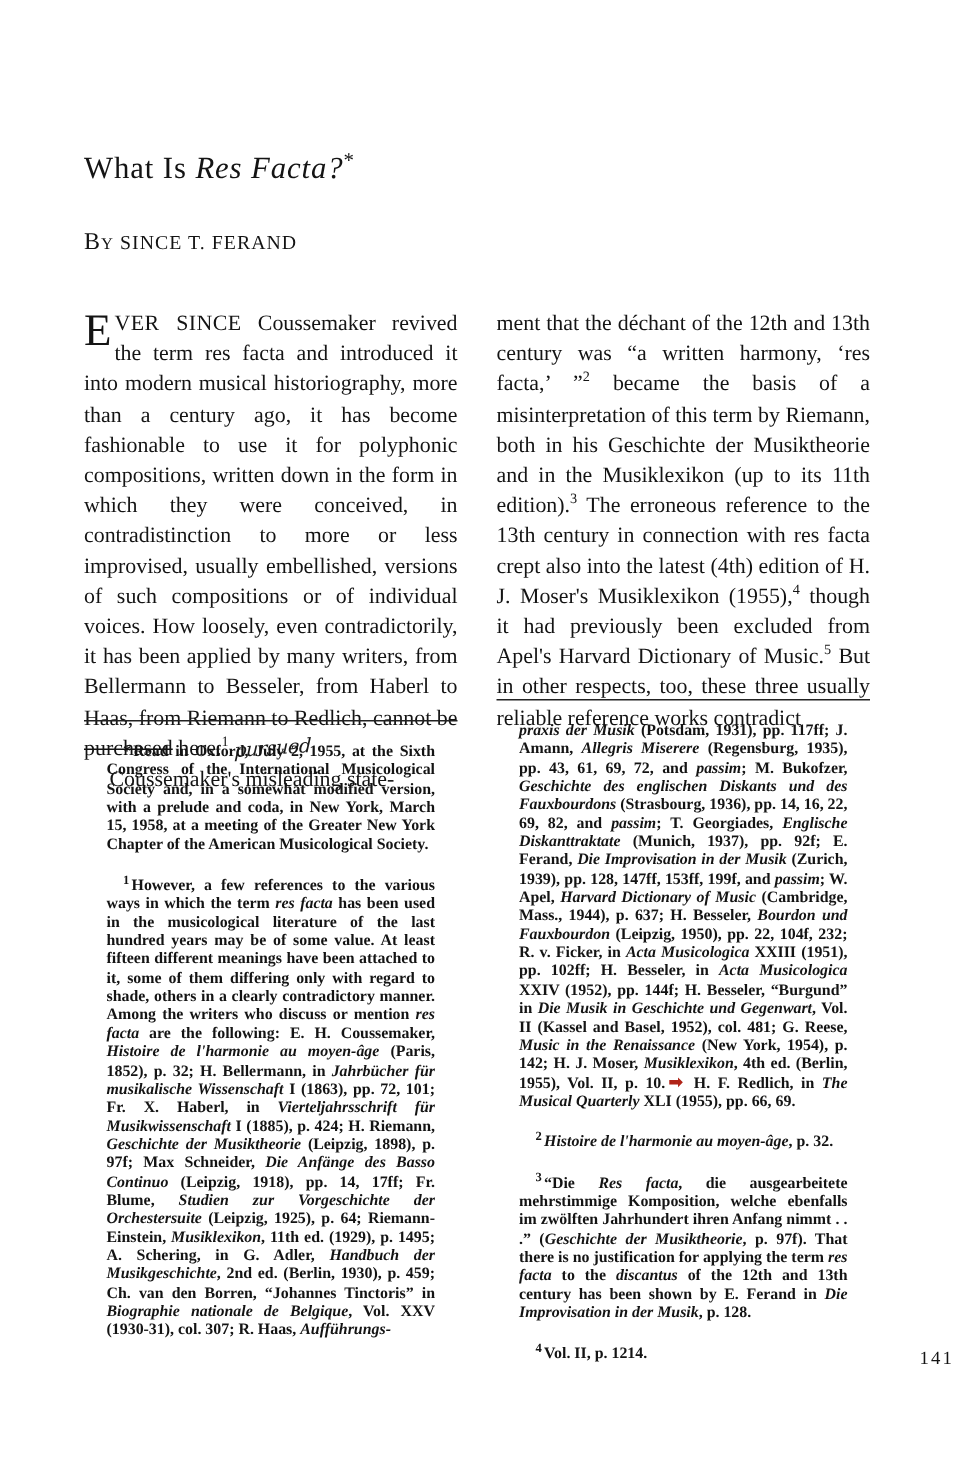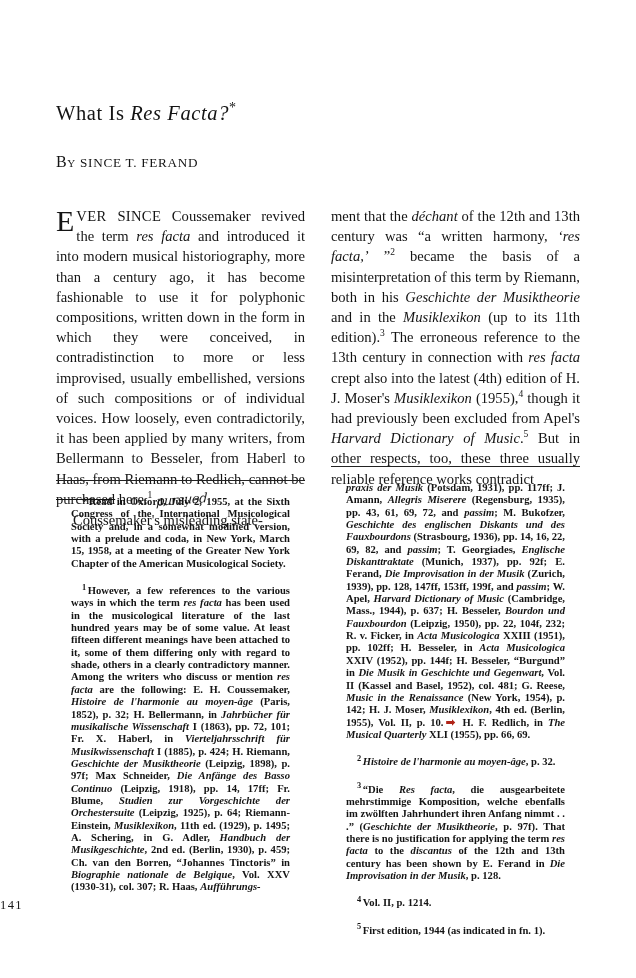--- a/index.html
+++ b/index.html
@@ -65,21 +65,21 @@
     width: 249px;
   }
   .body-text {
     font-size: 14.6px;
     line-height: 20.2px;
     text-align: justify;
     text-justify: inter-word;
     margin: 0;
     hyphens: manual;
   }
-  .body-text .ital { font-style: italic; }
+  .body-text .ital { }
 
   
   .dropcap {
     float: left;
     font-size: 30px;
     line-height: 24px;
     padding: 2px 2px 0 0;
     margin-top: 1px;
   }
   .sc { font-variant: small-caps; letter-spacing: 0.3px; }
@@ -152,21 +152,21 @@
     padding: 0 2px;
     font-family: "DejaVu Sans", sans-serif;
   }
 
   
   .folio {
     position: absolute;
     left: 0;
     top: 898px;
     width: 636px;
-    text-align: left;
+    text-align: right;
     font-size: 12.5px;
     letter-spacing: 1.4px;
   }
 </style>
 </head>
 <body>
 
 <div class="page">
 
   <div class="title-block">
@@ -194,21 +194,20 @@
       <hr class="fn-rule">
 
       <p class="fn-text"><span class="ital">praxis der Musik</span><span> (Potsdam, 1931), pp. 117ff; J. Amann, </span><span class="ital">Allegris Miserere</span><span> (Regensburg, 1935), pp. 43, 61, 69, 72, and </span><span class="ital">passim</span><span>; M. Bukofzer, </span><span class="ital">Geschichte des englischen Diskants und des Fauxbourdons</span><span> (Strasbourg, 1936), pp. 14, 16, 22, 69, 82, and </span><span class="ital">passim</span><span>; T. Georgiades, </span><span class="ital">Englische Diskanttraktate</span><span> (Munich, 1937), pp. 92f; E. Ferand, </span><span class="ital">Die Improvisation in der Musik</span><span> (Zurich, 1939), pp. 128, 147ff, 153ff, 199f, and </span><span class="ital">passim</span><span>; W. Apel, </span><span class="ital">Harvard Dictionary of Music</span><span> (Cambridge, Mass., 1944), p. 637; H. Besseler, </span><span class="ital">Bourdon und Fauxbourdon</span><span> (Leipzig, 1950), pp. 22, 104f, 232; R. v. Ficker, in </span><span class="ital">Acta Musicologica</span><span> XXIII (1951), pp. 102ff; H. Besseler, in </span><span class="ital">Acta Musicologica</span><span> XXIV (1952), pp. 144f; H. Besseler, “Burgund” in </span><span class="ital">Die Musik in Geschichte und Gegenwart</span><span>, Vol. II (Kassel and Basel, 1952), col. 481; G. Reese, </span><span class="ital">Music in the Renaissance</span><span> (New York, 1954), p. 142; H. J. Moser, </span><span class="ital">Musiklexikon</span><span>, 4th ed. (Berlin, 1955), Vol. II, p. 10.</span><span class="arrow-annot">➡</span><span> H. F. Redlich, in </span><span class="ital">The Musical Quarterly</span><span> XLI (1955), pp. 66, 69.</span></p>
 
       <p class="fn-text fn-para"><span class="fn-num">2</span><span class="ital">Histoire de l'harmonie au moyen-âge</span><span>, p. 32.</span></p>
 
       <p class="fn-text fn-para"><span class="fn-num">3</span><span>“Die </span><span class="ital">Res facta</span><span>, die ausgearbeitete mehrstimmige Komposition, welche ebenfalls im zwölften Jahrhundert ihren Anfang nimmt . . .” (</span><span class="ital">Geschichte der Musiktheorie</span><span>, p. 97f). That there is no justification for applying the term </span><span class="ital">res facta</span><span> to the </span><span class="ital">discantus</span><span> of the 12th and 13th century has been shown by E. Ferand in </span><span class="ital">Die Improvisation in der Musik</span><span>, p. 128.</span></p>
 
       <p class="fn-text fn-para"><span class="fn-num">4</span><span>Vol. II, p. 1214.</span></p>
 
-      <p class="fn-text fn-para"><span class="fn-num">5</span><span>First edition, 1944 (as indicated in fn. 1).</span></p>
     </div>
   </div>
 
   <div class="fn-cols" id="footnotes-left-wrap">
     <div class="fn-col">
       <hr class="fn-rule">
 
       <p class="fn-text fn-para"><span class="fn-star">*</span><span>Read in Oxford, July 2, 1955, at the Sixth Congress of the International Musicological Society and, in a somewhat modified version, with a prelude and coda, in New York, March 15, 1958, at a meeting of the Greater New York Chapter of the American Musicological Society.</span></p>
 
       <p class="fn-text fn-para"><span class="fn-num">1</span><span>However, a few references to the various ways in which the term </span><span class="ital">res facta</span><span> has been used in the musicological literature of the last hundred years may be of some value. At least fifteen different meanings have been attached to it, some of them differing only with regard to shade, others in a clearly contradictory manner. Among the writers who discuss or mention </span><span class="ital">res facta</span><span> are the following: E. H. Coussemaker, </span><span class="ital">Histoire de l'harmonie au moyen-âge</span><span> (Paris, 1852), p. 32; H. Bellermann, in </span><span class="ital">Jahrbücher für musikalische Wissenschaft</span><span> I (1863), pp. 72, 101; Fr. X. Haberl, in </span><span class="ital">Vierteljahrsschrift für Musikwissenschaft</span><span> I (1885), p. 424; H. Riemann, </span><span class="ital">Geschichte der Musiktheorie</span><span> (Leipzig, 1898), p. 97f; Max Schneider, </span><span class="ital">Die Anfänge des Basso Continuo</span><span> (Leipzig, 1918), pp. 14, 17ff; Fr. Blume, </span><span class="ital">Studien zur Vorgeschichte der Orchestersuite</span><span> (Leipzig, 1925), p. 64; Riemann-Einstein, </span><span class="ital">Musiklexikon</span><span>, 11th ed. (1929), p. 1495; A. Schering, in G. Adler, </span><span class="ital">Handbuch der Musikgeschichte</span><span>, 2nd ed. (Berlin, 1930), p. 459; Ch. van den Borren, “Johannes Tinctoris” in </span><span class="ital">Biographie nationale de Belgique</span><span>, Vol. XXV (1930-31), col. 307; R. Haas, </span><span class="ital">Aufführungs-</span></p>

